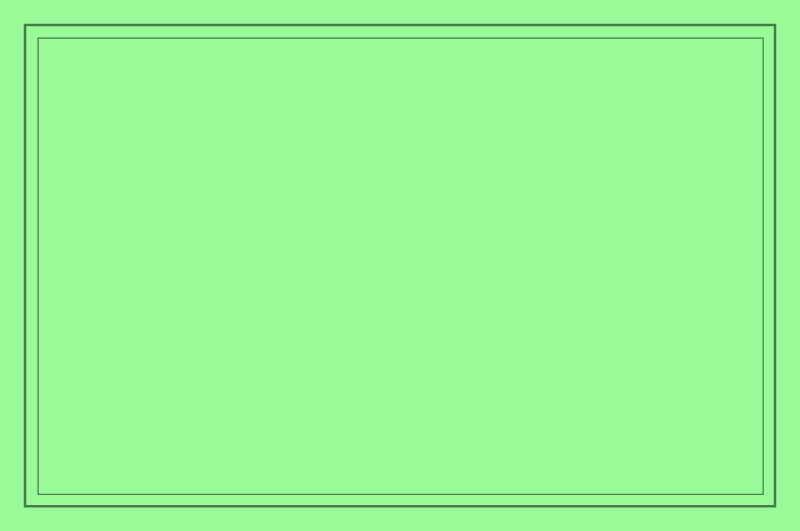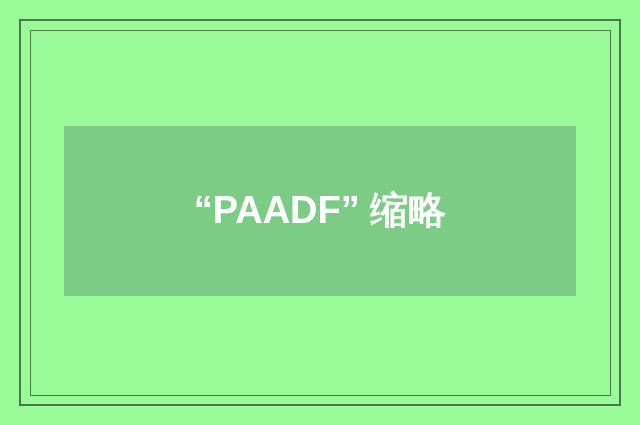--- a/index.html
+++ b/index.html
@@ -75,17 +75,14 @@
 </style>
 </head>
 <body>
 
 <div id="poster-canvas">
 
   <div id="outer-frame"></div>
 
   <div id="inner-frame"></div>
 
-  <div id="title-panel">
-    <p id="title-text">“PAADF” 缩略</p>
-  </div>
 
 </div>
 
 </body></html>

